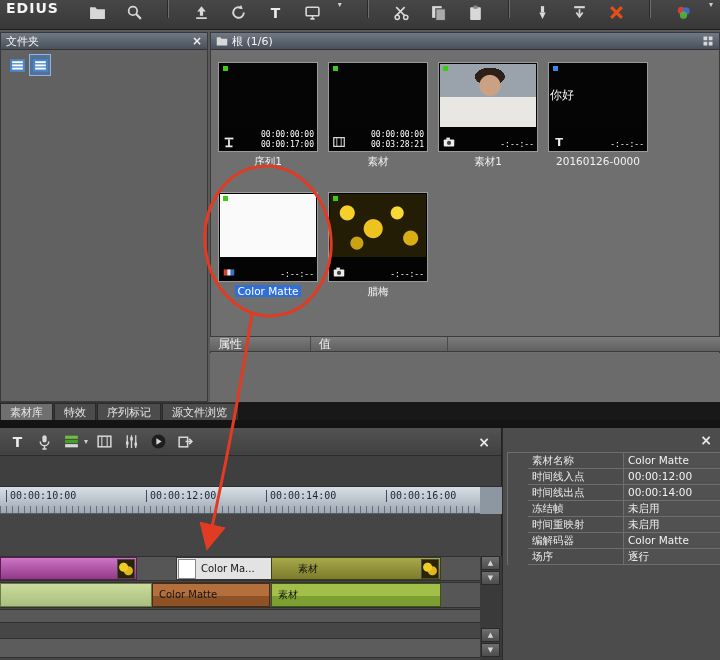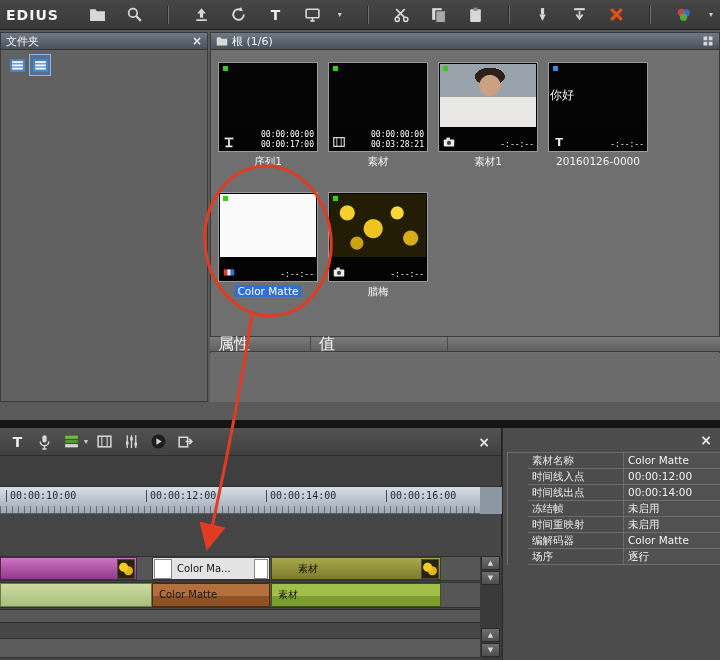--- a/index.html
+++ b/index.html
@@ -5,21 +5,21 @@
   html,body{margin:0;padding:0;background:#333;}
   .win{position:relative;width:720px;height:660px;background:#5a5a5a;overflow:hidden;
        font-family:"DejaVu Sans","Liberation Sans",sans-serif;color:#eee;-webkit-user-select:none;}
   button{background:none;border:0;padding:0;margin:0;font:inherit;color:inherit;cursor:default;}
   .ic{width:17px;height:17px;display:block;}
   .ic12{width:12px;height:12px;display:block;}
   .ic14{width:14px;height:14px;display:block;}
 
   
   .ttb{position:absolute;left:0;top:0;width:720px;height:30px;background:linear-gradient(#474747,#383838);
-       border-bottom:1px solid #202020;display:flex;align-items:center;padding:0 6px;box-sizing:border-box;gap:20px;}
+       border-bottom:1px solid #202020;display:flex;align-items:flex-start;padding:0 6px;box-sizing:border-box;gap:20px;}
   .logo{font-size:14px;font-weight:bold;letter-spacing:1px;color:#f4f4f4;margin-right:10px;}
   .tbtn{width:23px;height:24px;display:flex;align-items:center;justify-content:center;border-radius:2px;}
   .caret{font-size:8px;color:#cfcfcf;margin-left:-3px;margin-right:1px;}
   .sep{width:0;height:18px;border-left:1px solid #2a2a2a;border-right:1px solid #6e6e6e;margin:0 4px;}
   .wclose{margin-left:auto;font-size:16px;font-weight:bold;color:#e8e8e8;width:22px;text-align:center;}
 
   
   .phead{height:16px;background:linear-gradient(#6f7985,#48515b);display:flex;align-items:center;
          font-size:11px;color:#f4f4f4;padding:0 5px;gap:4px;border-bottom:1px solid #333;}
   .pclose{margin-left:auto;font-size:12px;font-weight:bold;color:#eee;line-height:14px;}
@@ -49,21 +49,21 @@
      radial-gradient(circle at 70% 30%, #f7d835 0 6px, rgba(0,0,0,0) 7px),
      radial-gradient(circle at 84% 70%, #d9ae15 0 7px, rgba(0,0,0,0) 8px),
      radial-gradient(circle at 28% 78%, #caa312 0 6px, rgba(0,0,0,0) 7px),
      #241d06;}
   .tstrip{position:absolute;left:1px;bottom:1px;width:96px;height:22px;display:flex;align-items:flex-end;padding:0 2px 1px 2px;box-sizing:border-box;}
   .tcs{margin-left:auto;display:flex;flex-direction:column;justify-content:flex-end;text-align:right;
        font-family:"DejaVu Sans Mono","Liberation Mono",monospace;font-size:8px;line-height:9.5px;color:#fff;}
   .clabel{text-align:center;font-size:10.5px;color:#f1f1f1;margin-top:3px;height:14px;white-space:nowrap;}
   .lab.sel{background:#2f6fd8;color:#fff;padding:0 3px;}
   .prophead{position:absolute;left:210px;top:336px;width:510px;height:16px;background:linear-gradient(#7b7b7b,#606060);
-            border-top:1px solid #3c3c3c;border-bottom:1px solid #3c3c3c;display:flex;align-items:center;font-size:16px;color:#f0f0f0;box-sizing:border-box;}
+            border-top:1px solid #3c3c3c;border-bottom:1px solid #3c3c3c;display:flex;align-items:center;font-size:12px;color:#f0f0f0;box-sizing:border-box;}
   .prophead .c1{width:92px;padding-left:8px;border-right:1px solid #4a4a4a;height:100%;display:flex;align-items:center;}
   .prophead .c2{width:128px;padding-left:8px;border-right:1px solid #4a4a4a;height:100%;display:flex;align-items:center;}
   .propbody{position:absolute;left:210px;top:353px;width:510px;height:49px;background:#6b6b6b;}
 
   
   .tabbar{position:absolute;left:0;top:402px;width:720px;height:18px;background:#353535;display:flex;align-items:flex-end;}
   .tab{height:17px;line-height:17px;padding:0 9px;font-size:11px;color:#e6e6e6;background:#4c4c4c;
        border:1px solid #2a2a2a;border-bottom:0;margin-right:1px;}
   .tab.active{background:#6f6f6f;}
   .tabfill{flex:1;height:18px;background:#181818;}
@@ -78,21 +78,21 @@
          border-top:1px solid #2e2e2e;border-bottom:1px solid #565e68;box-sizing:border-box;}
   .rulend{position:absolute;left:480px;top:58px;width:22px;height:28px;background:#8d97a1;border-top:1px solid #2e2e2e;box-sizing:border-box;}
   .rl{position:absolute;top:3px;font-size:10px;color:#17263a;border-left:1px solid #3c4a5a;padding-left:3px;line-height:12px;
       font-family:"DejaVu Sans Mono","Liberation Mono",monospace;}
   .rt{position:absolute;bottom:0;left:0;right:0;height:7px;
       background:repeating-linear-gradient(90deg,#66707c 0 1px,rgba(0,0,0,0) 1px 6px);}
   .midgap{position:absolute;left:0;top:86px;width:480px;height:42px;background:#454545;}
   .trow{position:absolute;left:0;width:480px;background:#565656;border-top:1px solid #313131;border-bottom:1px solid #313131;box-sizing:border-box;}
   .tclip{position:absolute;top:0;height:100%;box-sizing:border-box;font-size:10px;color:#141414;line-height:22px;white-space:nowrap;overflow:hidden;}
   .cl-mag{background:linear-gradient(#cf74c6,#8f3a87);border:1px solid #55204f;}
-  .cl-white{background:#e3e3e3;border:1px solid #35353a;}
+  .cl-white{background:#e3e3e3;border:1px solid #35353a;margin-left:24px;}
   .cl-olive{background:linear-gradient(#a8a84c,#7c7c2c);border:1px solid #3e3e14;}
   .cl-mint{background:linear-gradient(#ccdc9e,#a9be7c);border:1px solid #69794a;}
   .cl-brown{background:linear-gradient(#b4703c 0 55%,#8f5126 55% 100%);border:1px solid #4e2a0e;}
   .cl-green{background:linear-gradient(#a2bf4a 0 55%,#7d9f31 55% 100%);border:1px solid #3e5214;}
   .mini{position:absolute;top:1px;width:18px;height:20px;border:1px solid #4a4a4a;box-sizing:border-box;}
   .mini.white{background:#fff;border-color:#888;}
   .mini.flower{background:
      radial-gradient(circle at 35% 40%, #f2cc26 0 4px, rgba(0,0,0,0) 5px),
      radial-gradient(circle at 65% 60%, #e0b81c 0 4px, rgba(0,0,0,0) 5px),#2a2306;}
   .scol{position:absolute;left:480px;top:128px;width:22px;height:104px;background:#3a3a3a;}
@@ -497,20 +497,27 @@
     </div>
     <div class="clabel"><span class="lab">腊梅</span></div>
   </div>
 
   <div class="prophead">
     <span class="c1">属性</span>
     <span class="c2">值</span>
   </div>
   <div class="propbody"></div>
 
+  <div class="tabbar">
+    <button class="tab active">素材库</button>
+    <button class="tab">特效</button>
+    <button class="tab">序列标记</button>
+    <button class="tab">源文件浏览</button>
+    <span class="tabfill"></span>
+  </div>
   <div class="blackstrip"></div>
 
   <div class="tlpanel">
     <div class="tltb">
       <button class="tbtn">
           <span>
             <svg class="ic">
               <use href="#s-text"></use>
             </svg>
           </span>

